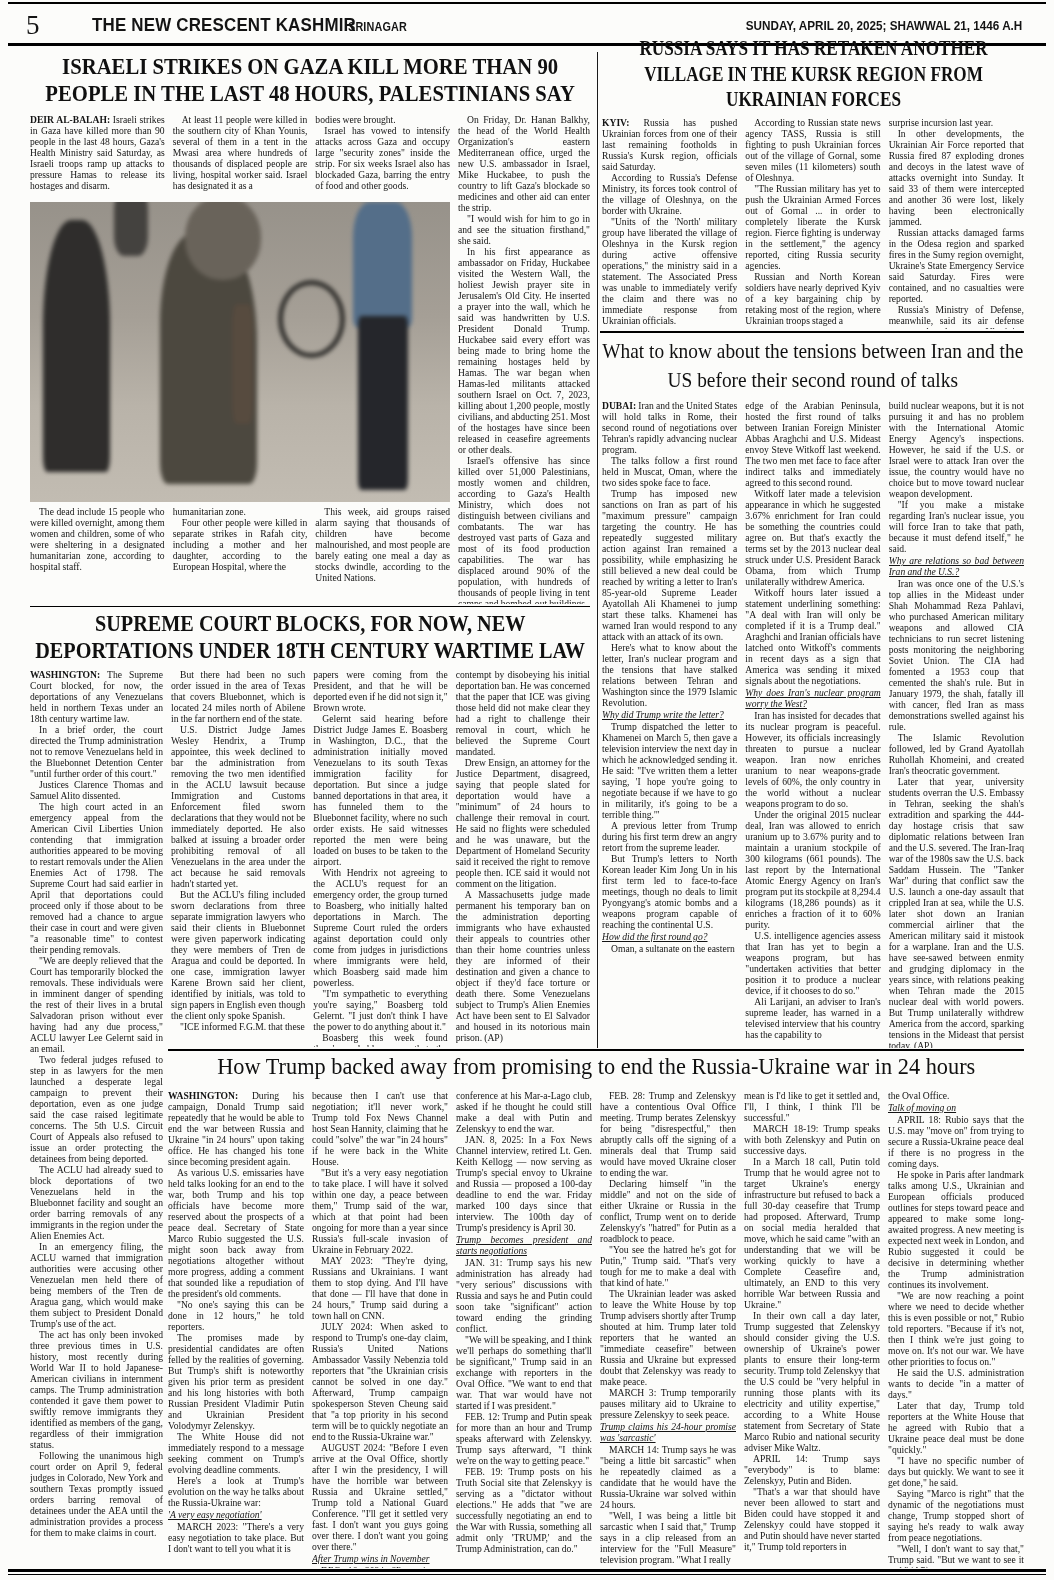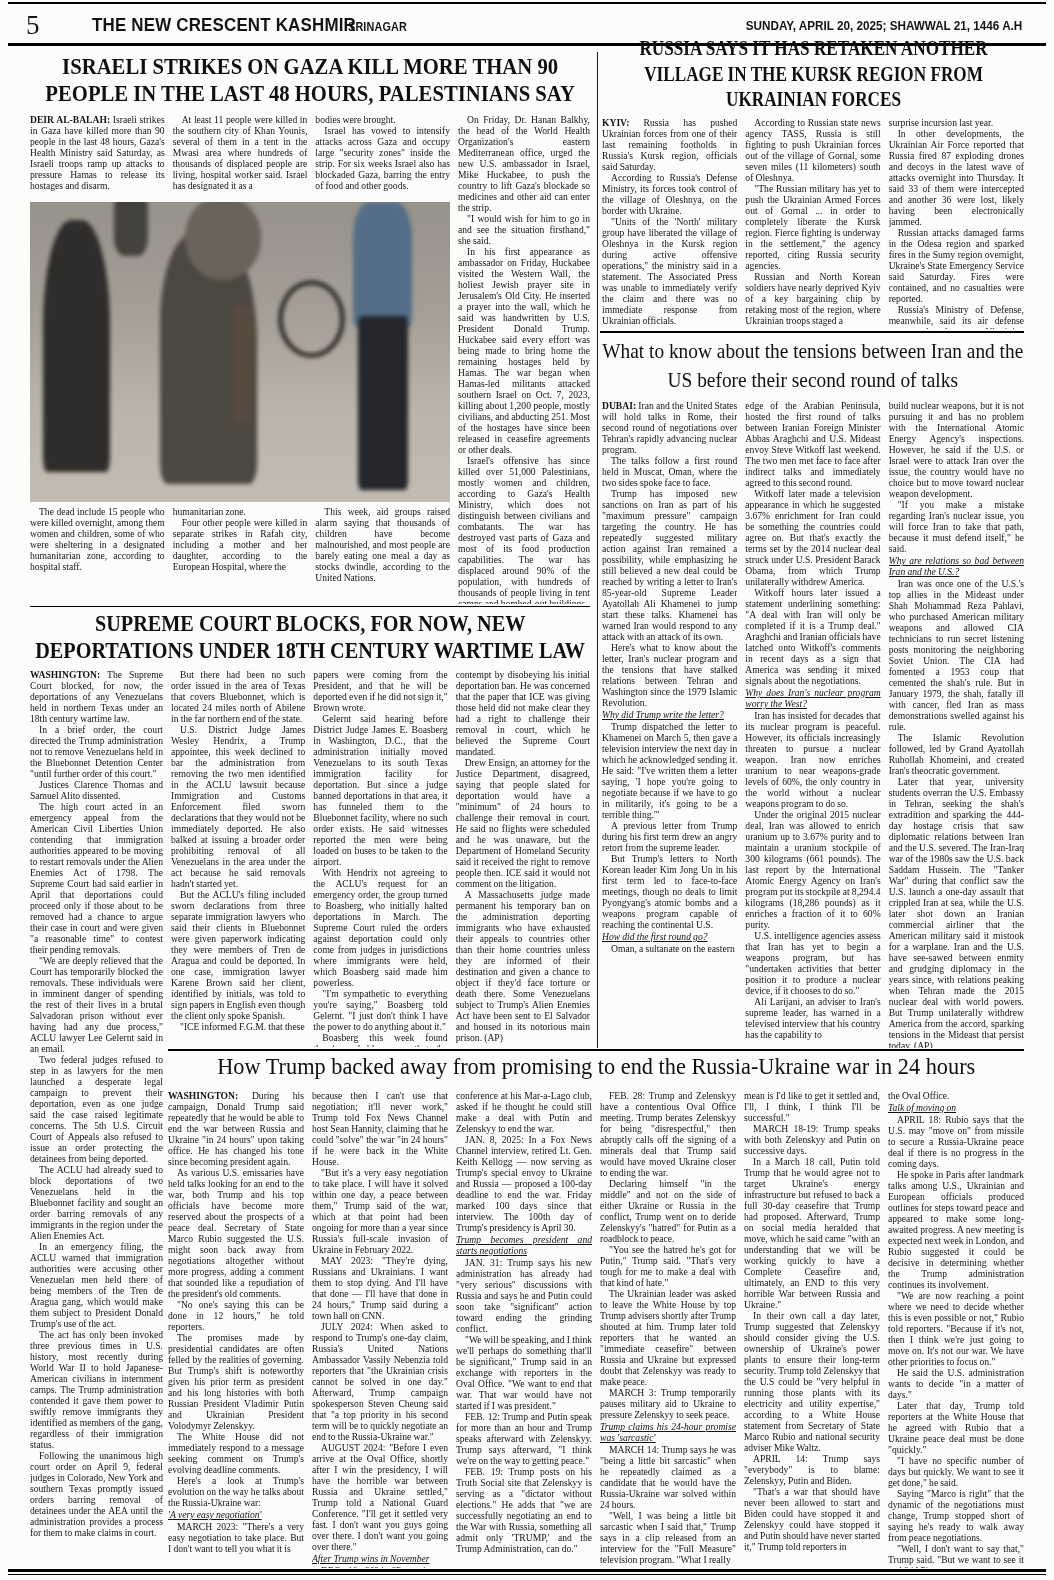--- a/index.html
+++ b/index.html
@@ -105,21 +105,21 @@
         <p class="para">According to Russia's Defense Ministry, its forces took control of the village of Oleshnya, on the border with Ukraine.</p>
         <p class="para">"Units of the 'North' military group have liberated the village of Oleshnya in the Kursk region during active offensive operations," the ministry said in a statement. The Associated Press was unable to immediately verify the claim and there was no immediate response from Ukrainian officials.</p>
       </div>
     <div class="col">
         <p class="para">According to Russian state news agency TASS, Russia is still fighting to push Ukrainian forces out of the village of Gornal, some seven miles (11 kilometers) south of Oleshnya.</p>
         <p class="para">"The Russian military has yet to push the Ukrainian Armed Forces out of Gornal ... in order to completely liberate the Kursk region. Fierce fighting is underway in the settlement," the agency reported, citing Russia security agencies.</p>
         <p class="para">Russian and North Korean soldiers have nearly deprived Kyiv of a key bargaining chip by retaking most of the region, where Ukrainian troops staged a</p>
       </div>
     <div class="col">
         <p class="para cont">surprise incursion last year.</p>
-        <p class="para">In other developments, the Ukrainian Air Force reported that Russia fired 87 exploding drones and decoys in the latest wave of attacks overnight into Thursday. It said 33 of them were intercepted and another 36 were lost, likely having been electronically jammed.</p>
+        <p class="para">In other developments, the Ukrainian Air Force reported that Russia fired 87 exploding drones and decoys in the latest wave of attacks overnight into Sunday. It said 33 of them were intercepted and another 36 were lost, likely having been electronically jammed.</p>
         <p class="para">Russian attacks damaged farms in the Odesa region and sparked fires in the Sumy region overnight, Ukraine's State Emergency Service said Saturday. Fires were contained, and no casualties were reported.</p>
         <p class="para">Russia's Ministry of Defense, meanwhile, said its air defense systems shot down two Ukrainian drones overnight into Saturday.</p>
       </div>
   </div>
 
   <div class="rule" style="left:600px;top:331px;width:424px;height:2px"></div>
   <div class="abs" style="left:602px;top:337px;width:422px">
     <h1 class="hl hl-light sq" style="--sx:.88;font-size:22px;line-height:1.3">What to know about the tensions between Iran and the US before their second round of talks</h1>
   </div>
   <div class="cg" style="left:602px;top:400px;width:422px;height:648px">
@@ -130,21 +130,21 @@
         <p class="para">Here's what to know about the letter, Iran's nuclear program and the tensions that have stalked relations between Tehran and Washington since the 1979 Islamic Revolution.</p>
         <div class="subhead">Why did Trump write the letter?</div>
         <p class="para">Trump dispatched the letter to Khamenei on March 5, then gave a television interview the next day in which he acknowledged sending it. He said: "I've written them a letter saying, 'I hope you're going to negotiate because if we have to go in militarily, it's going to be a terrible thing.'"</p>
         <p class="para">A previous letter from Trump during his first term drew an angry retort from the supreme leader.</p>
         <p class="para">But Trump's letters to North Korean leader Kim Jong Un in his first term led to face-to-face meetings, though no deals to limit Pyongyang's atomic bombs and a weapons program capable of reaching the continental U.S.</p>
         <div class="subhead">How did the first round go?</div>
         <p class="para">Oman, a sultanate on the eastern</p>
       </div>
     <div class="col">
         <p class="para cont">edge of the Arabian Peninsula, hosted the first round of talks between Iranian Foreign Minister Abbas Araghchi and U.S. Mideast envoy Steve Witkoff last weekend. The two men met face to face after indirect talks and immediately agreed to this second round.</p>
-        <p class="para">Witkoff later made a television appearance in which he suggested 3.67% enrichment for Iran could be something the countries could agree on. But that's exactly the terms set by the 2014 nuclear deal struck under U.S. President Barack Obama, from which Trump unilaterally withdrew America.</p>
+        <p class="para">Witkoff later made a television appearance in which he suggested 3.67% enrichment for Iran could be something the countries could agree on. But that's exactly the terms set by the 2013 nuclear deal struck under U.S. President Barack Obama, from which Trump unilaterally withdrew America.</p>
         <p class="para">Witkoff hours later issued a statement underlining something: "A deal with Iran will only be completed if it is a Trump deal." Araghchi and Iranian officials have latched onto Witkoff's comments in recent days as a sign that America was sending it mixed signals about the negotiations.</p>
         <div class="subhead">Why does Iran's nuclear program worry the West?</div>
         <p class="para">Iran has insisted for decades that its nuclear program is peaceful. However, its officials increasingly threaten to pursue a nuclear weapon. Iran now enriches uranium to near weapons-grade levels of 60%, the only country in the world without a nuclear weapons program to do so.</p>
         <p class="para">Under the original 2015 nuclear deal, Iran was allowed to enrich uranium up to 3.67% purity and to maintain a uranium stockpile of 300 kilograms (661 pounds). The last report by the International Atomic Energy Agency on Iran's program put its stockpile at 8,294.4 kilograms (18,286 pounds) as it enriches a fraction of it to 60% purity.</p>
         <p class="para">U.S. intelligence agencies assess that Iran has yet to begin a weapons program, but has "undertaken activities that better position it to produce a nuclear device, if it chooses to do so."</p>
         <p class="para">Ali Larijani, an adviser to Iran's supreme leader, has warned in a televised interview that his country has the capability to</p>
       </div>
     <div class="col">
         <p class="para cont">build nuclear weapons, but it is not pursuing it and has no problem with the International Atomic Energy Agency's inspections. However, he said if the U.S. or Israel were to attack Iran over the issue, the country would have no choice but to move toward nuclear weapon development.</p>
         <p class="para">"If you make a mistake regarding Iran's nuclear issue, you will force Iran to take that path, because it must defend itself," he said.</p>
@@ -239,21 +239,21 @@
         <p class="para cont">mean is I'd like to get it settled and, I'll, I think, I think I'll be successful."</p>
         <p class="para">MARCH 18-19: Trump speaks with both Zelenskyy and Putin on successive days.</p>
         <p class="para">In a March 18 call, Putin told Trump that he would agree not to target Ukraine's energy infrastructure but refused to back a full 30-day ceasefire that Trump had proposed. Afterward, Trump on social media heralded that move, which he said came "with an understanding that we will be working quickly to have a Complete Ceasefire and, ultimately, an END to this very horrible War between Russia and Ukraine."</p>
         <p class="para">In their own call a day later, Trump suggested that Zelenskyy should consider giving the U.S. ownership of Ukraine's power plants to ensure their long-term security. Trump told Zelenskyy that the U.S could be "very helpful in running those plants with its electricity and utility expertise," according to a White House statement from Secretary of State Marco Rubio and national security adviser Mike Waltz.</p>
         <p class="para">APRIL 14: Trump says "everybody" is to blame: Zelenskyy, Putin and Biden.</p>
         <p class="para">"That's a war that should have never been allowed to start and Biden could have stopped it and Zelenskyy could have stopped it and Putin should have never started it," Trump told reporters in</p>
       </div>
     <div class="col">
         <p class="para cont">the Oval Office.</p>
         <div class="subhead">Talk of moving on</div>
-        <p class="para">APRIL 18: Rubio says that the U.S. may "move on" from missile to secure a Russia-Ukraine peace deal if there is no progress in the coming days.</p>
+        <p class="para">APRIL 18: Rubio says that the U.S. may "move on" from trying to secure a Russia-Ukraine peace deal if there is no progress in the coming days.</p>
         <p class="para">He spoke in Paris after landmark talks among U.S., Ukrainian and European officials produced outlines for steps toward peace and appeared to make some long-awaited progress. A new meeting is expected next week in London, and Rubio suggested it could be decisive in determining whether the Trump administration continues its involvement.</p>
         <p class="para">"We are now reaching a point where we need to decide whether this is even possible or not," Rubio told reporters. "Because if it's not, then I think we're just going to move on. It's not our war. We have other priorities to focus on."</p>
         <p class="para">He said the U.S. administration wants to decide "in a matter of days."</p>
         <p class="para">Later that day, Trump told reporters at the White House that he agreed with Rubio that a Ukraine peace deal must be done "quickly."</p>
         <p class="para">"I have no specific number of days but quickly. We want to see it get done," he said.</p>
         <p class="para">Saying "Marco is right" that the dynamic of the negotiations must change, Trump stopped short of saying he's ready to walk away from peace negotiations.</p>
         <p class="para">"Well, I don't want to say that," Trump said. "But we want to see it end." (AP)</p>
       </div>
   </div>
 

